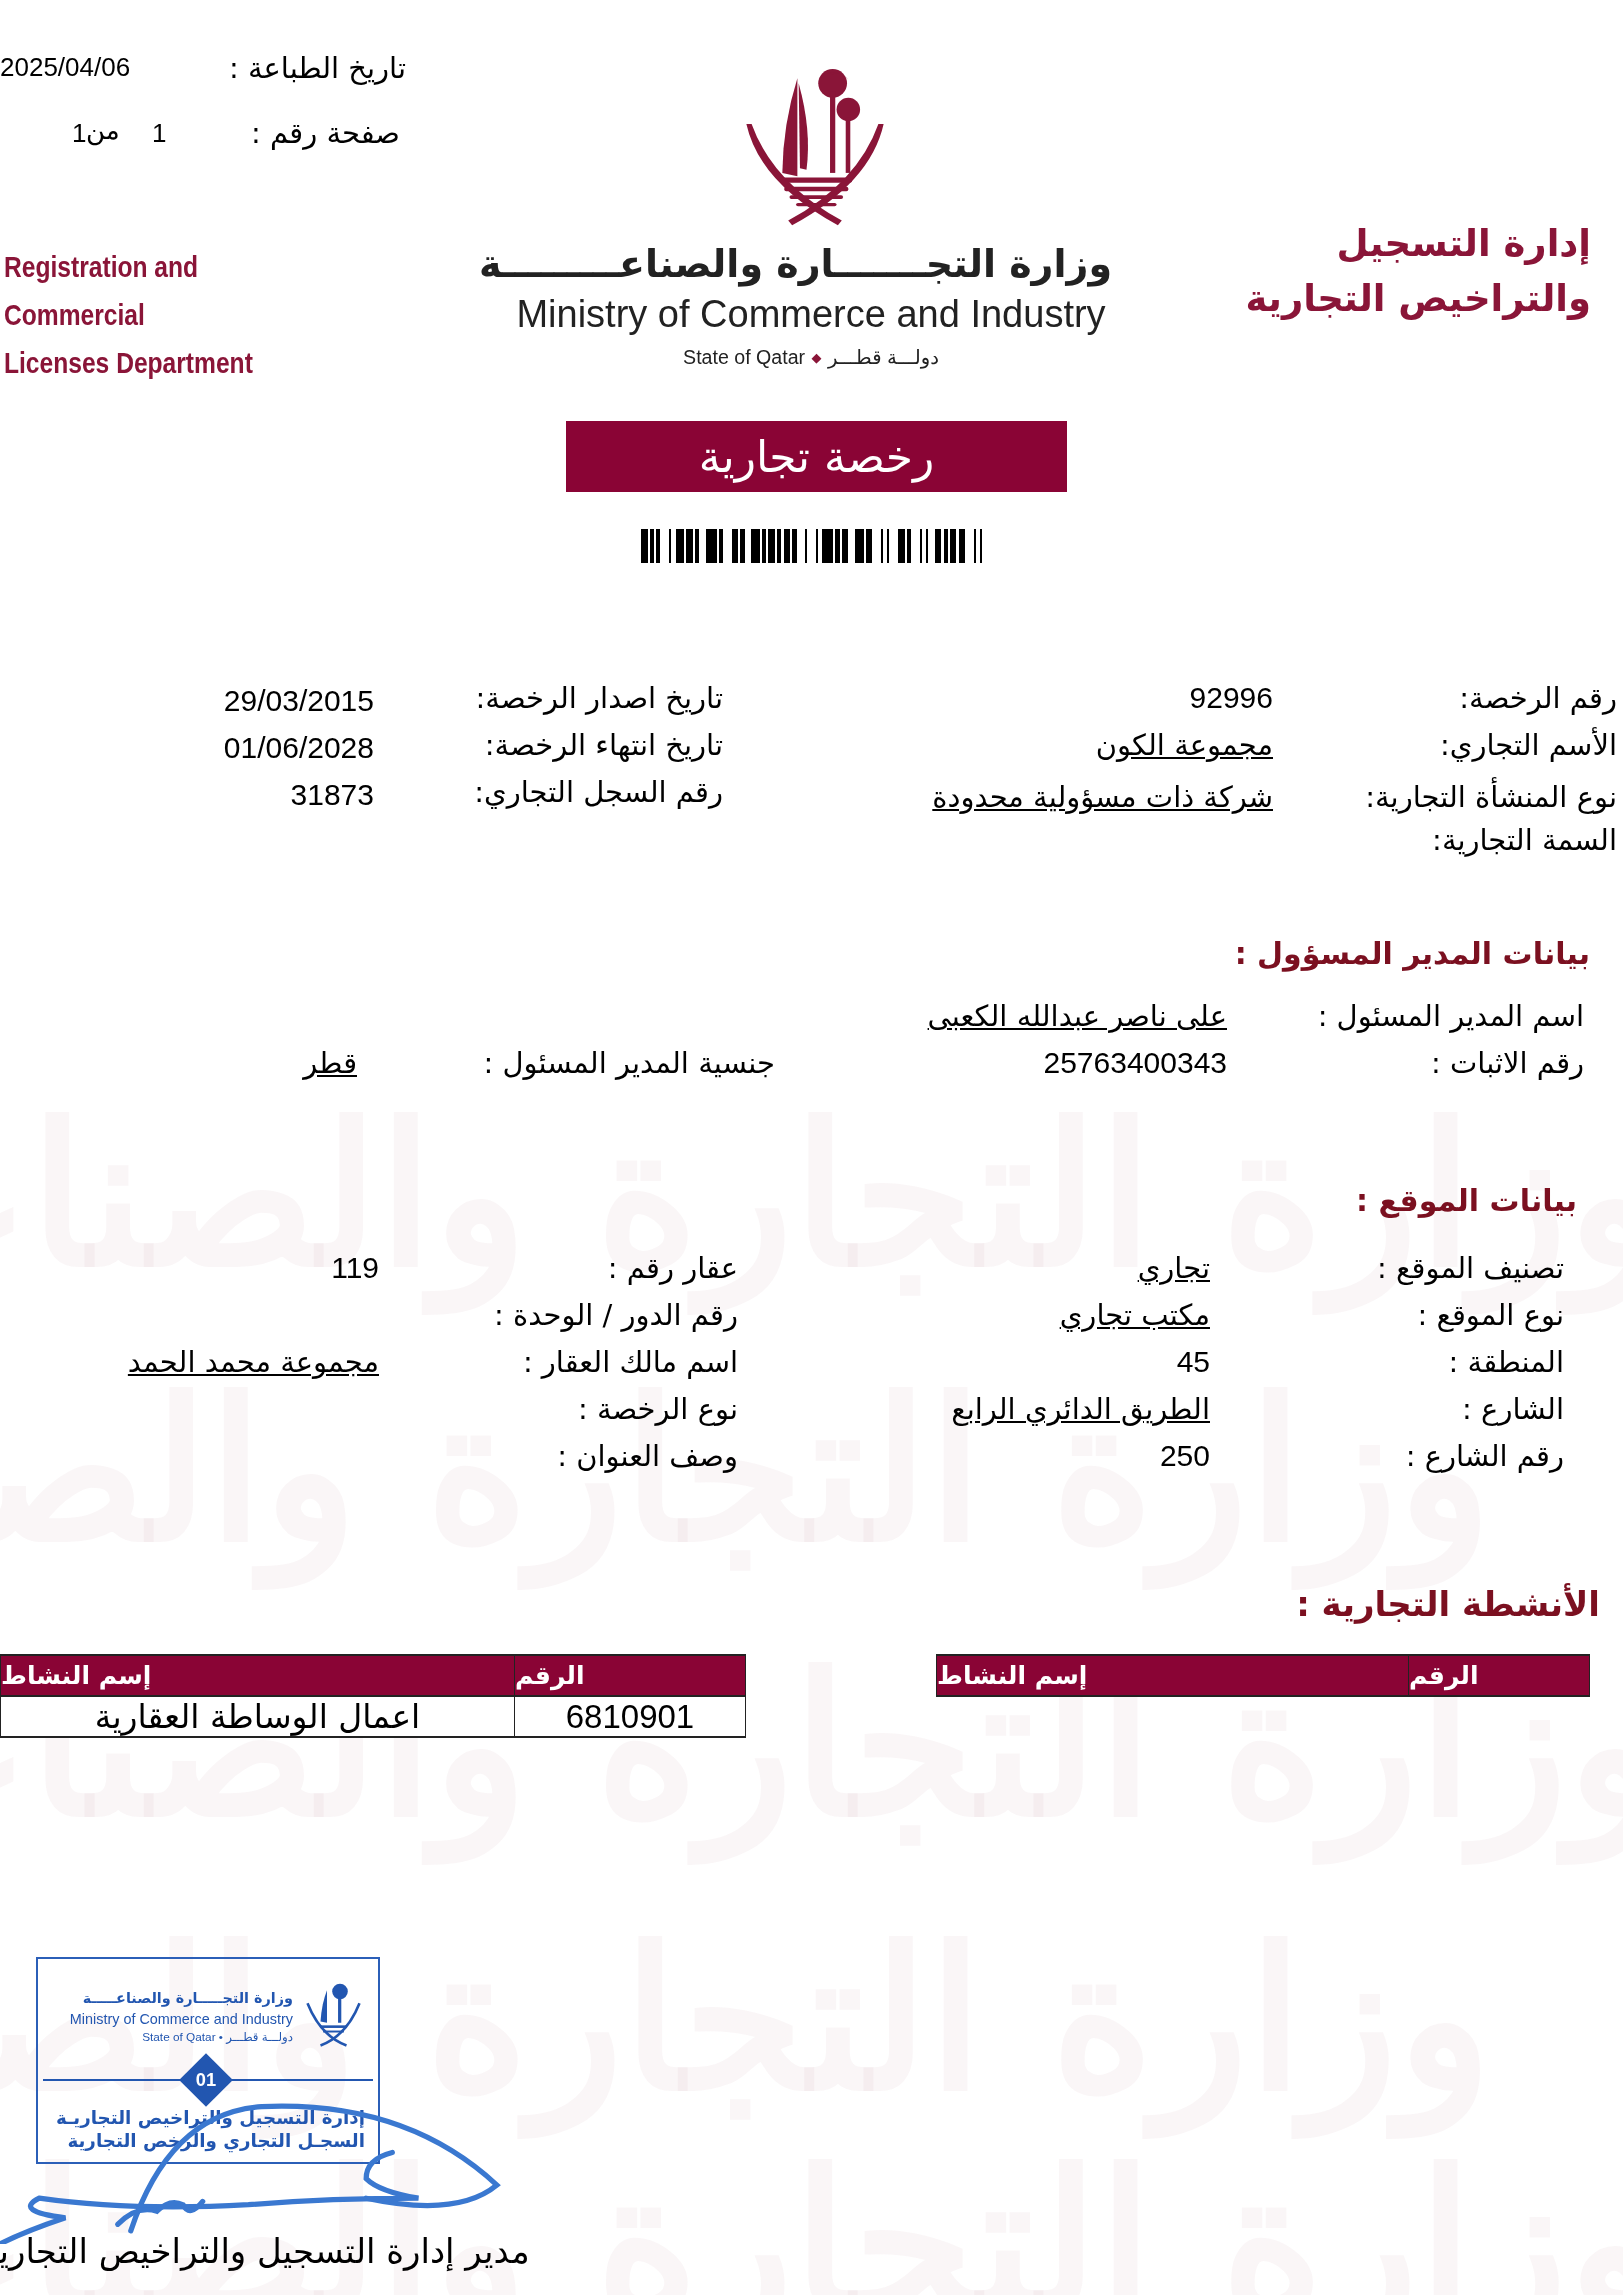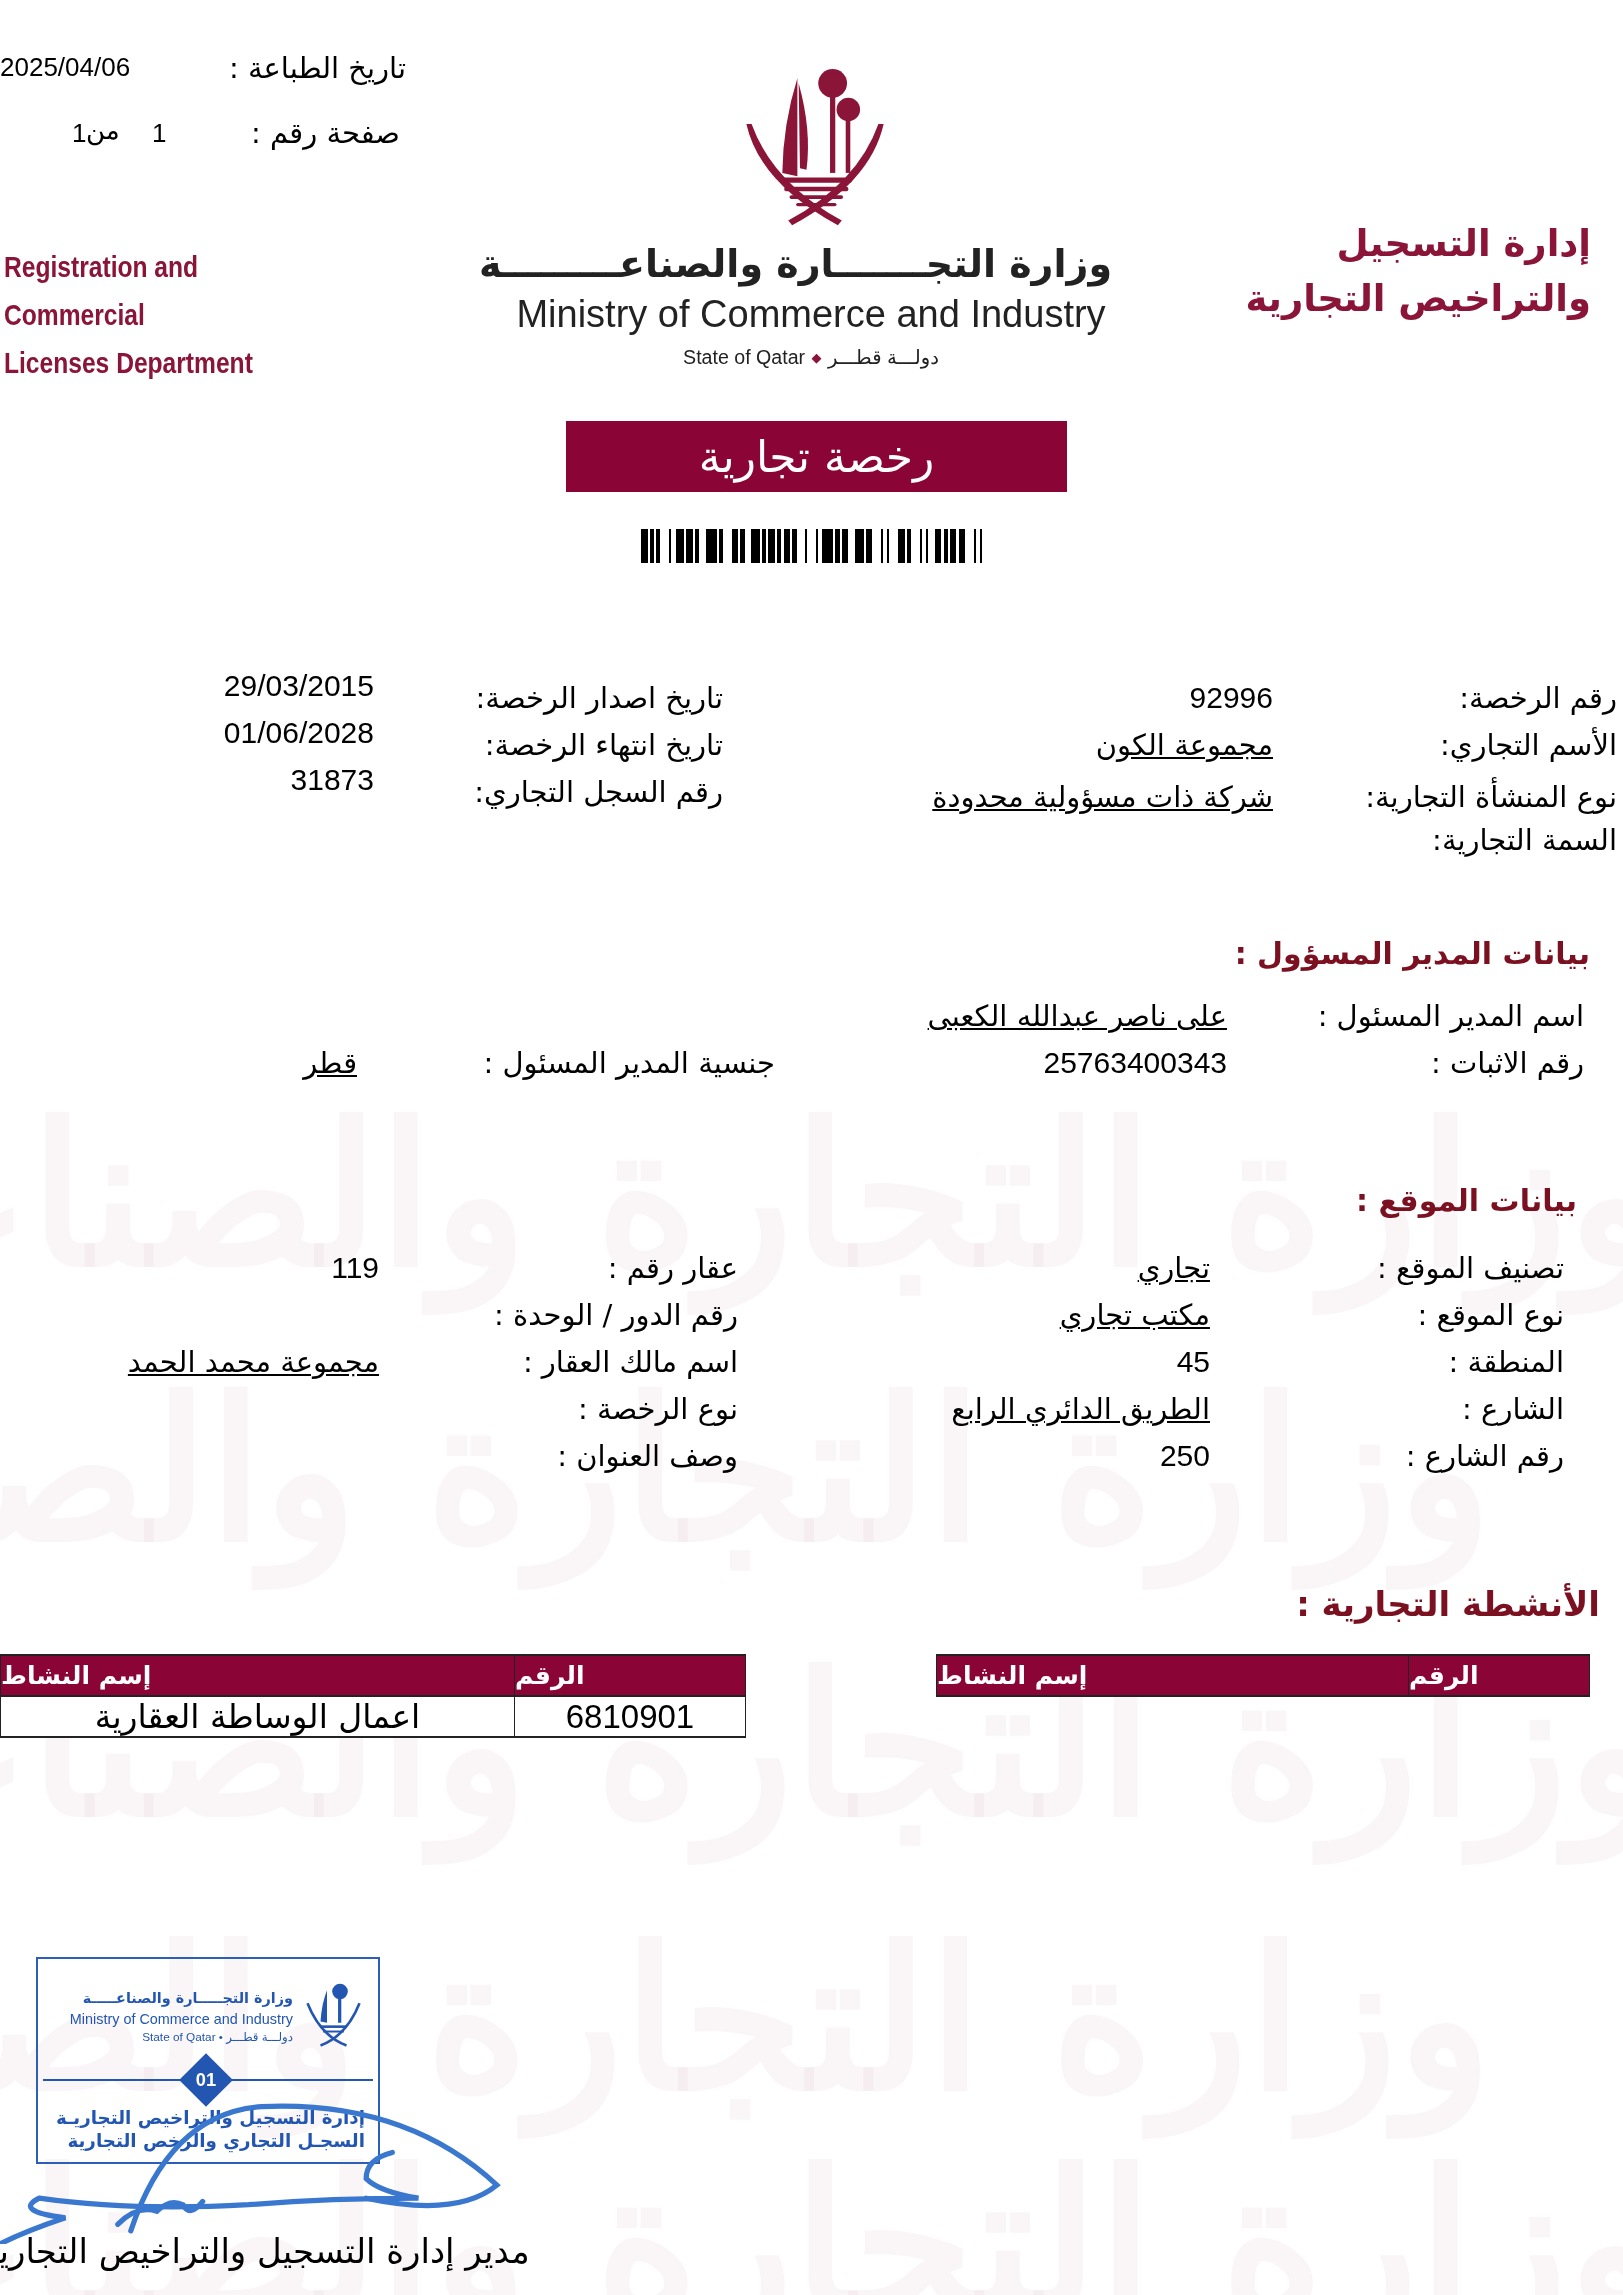--- a/index.html
+++ b/index.html
@@ -203,21 +203,21 @@
   <div class="val" style="height:52px;">مجموعة الكون</div>
   <div class="val" style="height:43px;">شركة ذات مسؤولية محدودة</div>
   <div class="val" style="height:43px;"></div>
 </div>
 
 <div class="abs ar" style="left:458px; top:681px; width:265px; text-align:right;">
   <div class="lbl" style="height:47px;">تاريخ اصدار الرخصة:</div>
   <div class="lbl" style="height:47px;">تاريخ انتهاء الرخصة:</div>
   <div class="lbl" style="height:47px;">رقم السجل التجاري:</div>
 </div>
-<div class="abs" style="left:196px; top:669px; width:178px; text-align:right;">
+<div class="abs" style="left:196px; top:684px; width:178px; text-align:right;">
   <div class="num" style="height:47px;">29/03/2015</div>
   <div class="num" style="height:47px;">01/06/2028</div>
   <div class="num" style="height:47px;">31873</div>
 </div>
 
 <div class="abs ar section-title" style="left:1112px; top:936px; width:478px; text-align:right;">بيانات المدير المسؤول :</div>
 <div class="abs ar lbl" style="left:1276px; top:999px; width:308px; text-align:right;">اسم المدير المسئول :</div>
 <div class="abs ar val" style="left:720px; top:999px; width:507px; text-align:right;">على ناصر عبدالله الكعبى</div>
 <div class="abs ar lbl" style="left:1276px; top:1046px; width:308px; text-align:right;">رقم الاثبات :</div>
 <div class="abs num" style="left:916px; top:1046px; width:311px; text-align:right;">25763400343</div>

